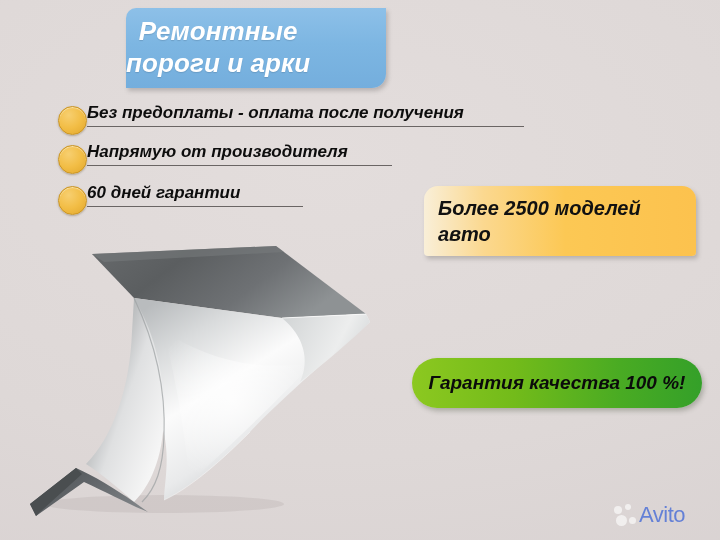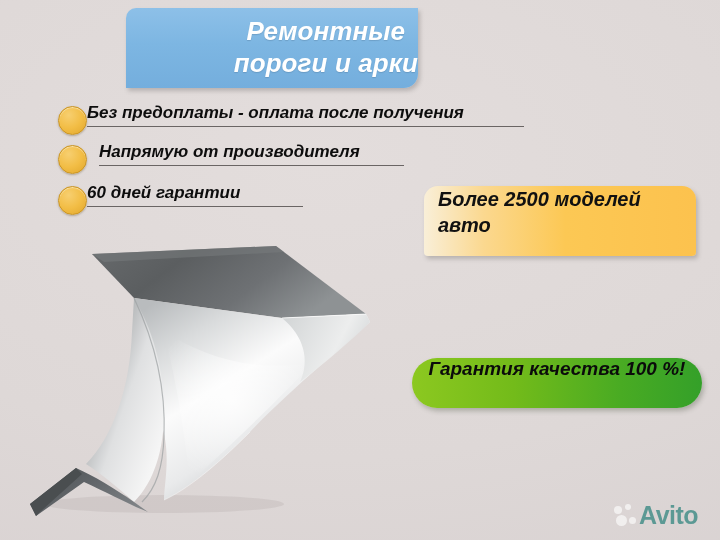--- a/index.html
+++ b/index.html
@@ -23,28 +23,28 @@
     inset: 0;
     background:
       radial-gradient(130% 100% at 45% 30%, #e3dddc 0%, #ded8d7 55%, #d7d0d0 100%);
   }
 
   
   .banner {
     position: absolute;
     left: 126px;
     top: 8px;
-    width: 292px;
+    width: 260px;
     height: 80px;
     background: linear-gradient(to bottom, #8dc0e8 0%, #7db6e2 45%, #74aedd 100%);
     border-radius: 10px 0 14px 0;
     box-shadow: 2px 3px 4px rgba(80,75,75,0.28);
     display: flex;
     align-items: center;
-    justify-content: flex-end;
+    justify-content: flex-start;
   }
   .banner-text {
     color: #ffffff;
     font-size: 26px;
     font-weight: bold;
     font-style: italic;
     line-height: 1.22;
     text-align: center;
     letter-spacing: 0.1px;
     text-shadow: 0 1px 1px rgba(60,90,120,0.25);
@@ -89,33 +89,34 @@
     display: block;
     height: 1px;
     background: #55504f;
     margin-top: 5px;
     opacity: 0.85;
   }
   .r1 .bullet-rule { width: 437px; }
   .r2 .bullet-rule { width: 305px; }
   .r3 .bullet-rule { width: 216px; }
   .r1 { margin-bottom: 8px; }
-  .r2 { margin-bottom: 10px; gap: 12px; }
+  .r2 { margin-bottom: 10px; }
 
   
   .orange-box {
     position: absolute;
     left: 424px;
     top: 186px;
     width: 272px;
     height: 70px;
     border-radius: 14px 14px 4px 4px;
     background: linear-gradient(to right, #f9efd8 0%, #fbd88f 22%, #fcc854 52%, #fcc24e 100%);
     box-shadow: 2px 3px 4px rgba(90,85,80,0.3);
     display: flex;
+    align-items: center;
   }
   .orange-text {
     color: #111111;
     font-size: 20px;
     font-weight: bold;
     font-style: italic;
     line-height: 1.3;
     padding: 0 14px;
     white-space: pre-line;
   }
@@ -124,20 +125,21 @@
   .green-pill {
     position: absolute;
     left: 412px;
     top: 358px;
     width: 290px;
     height: 50px;
     border-radius: 25px;
     background: linear-gradient(to right, #8cc820 0%, #73bb1a 35%, #49ab23 72%, #34a029 100%);
     box-shadow: 2px 3px 5px rgba(70,80,60,0.33);
     display: flex;
+    align-items: center;
     justify-content: center;
   }
   .green-text {
     color: #0b0b0b;
     font-size: 19px;
     font-weight: bold;
     font-style: italic;
     white-space: nowrap;
   }
 
@@ -173,23 +175,23 @@
     position: absolute;
     display: block;
     border-radius: 50%;
     background: #ffffff;
   }
   .wm-dots i.d1 { width: 8px;  height: 8px;  left: 0px;  top: 3px; }
   .wm-dots i.d2 { width: 6px;  height: 6px;  left: 11px; top: 1px; }
   .wm-dots i.d3 { width: 11px; height: 11px; left: 2px;  top: 12px; }
   .wm-dots i.d4 { width: 7px;  height: 7px;  left: 15px; top: 14px; }
   .wm-text {
-    color: #0f766e;
-    font-size: 25px;
-    font-weight: bold;
+    color: #1d4ed8;
+    font-size: 22px;
+    font-weight: normal;
     letter-spacing: -0.5px;
     line-height: 1;
   }
 </style>
 </head>
 <body>
 
 <div id="ad">
 
   <div class="bg-wash"></div>

